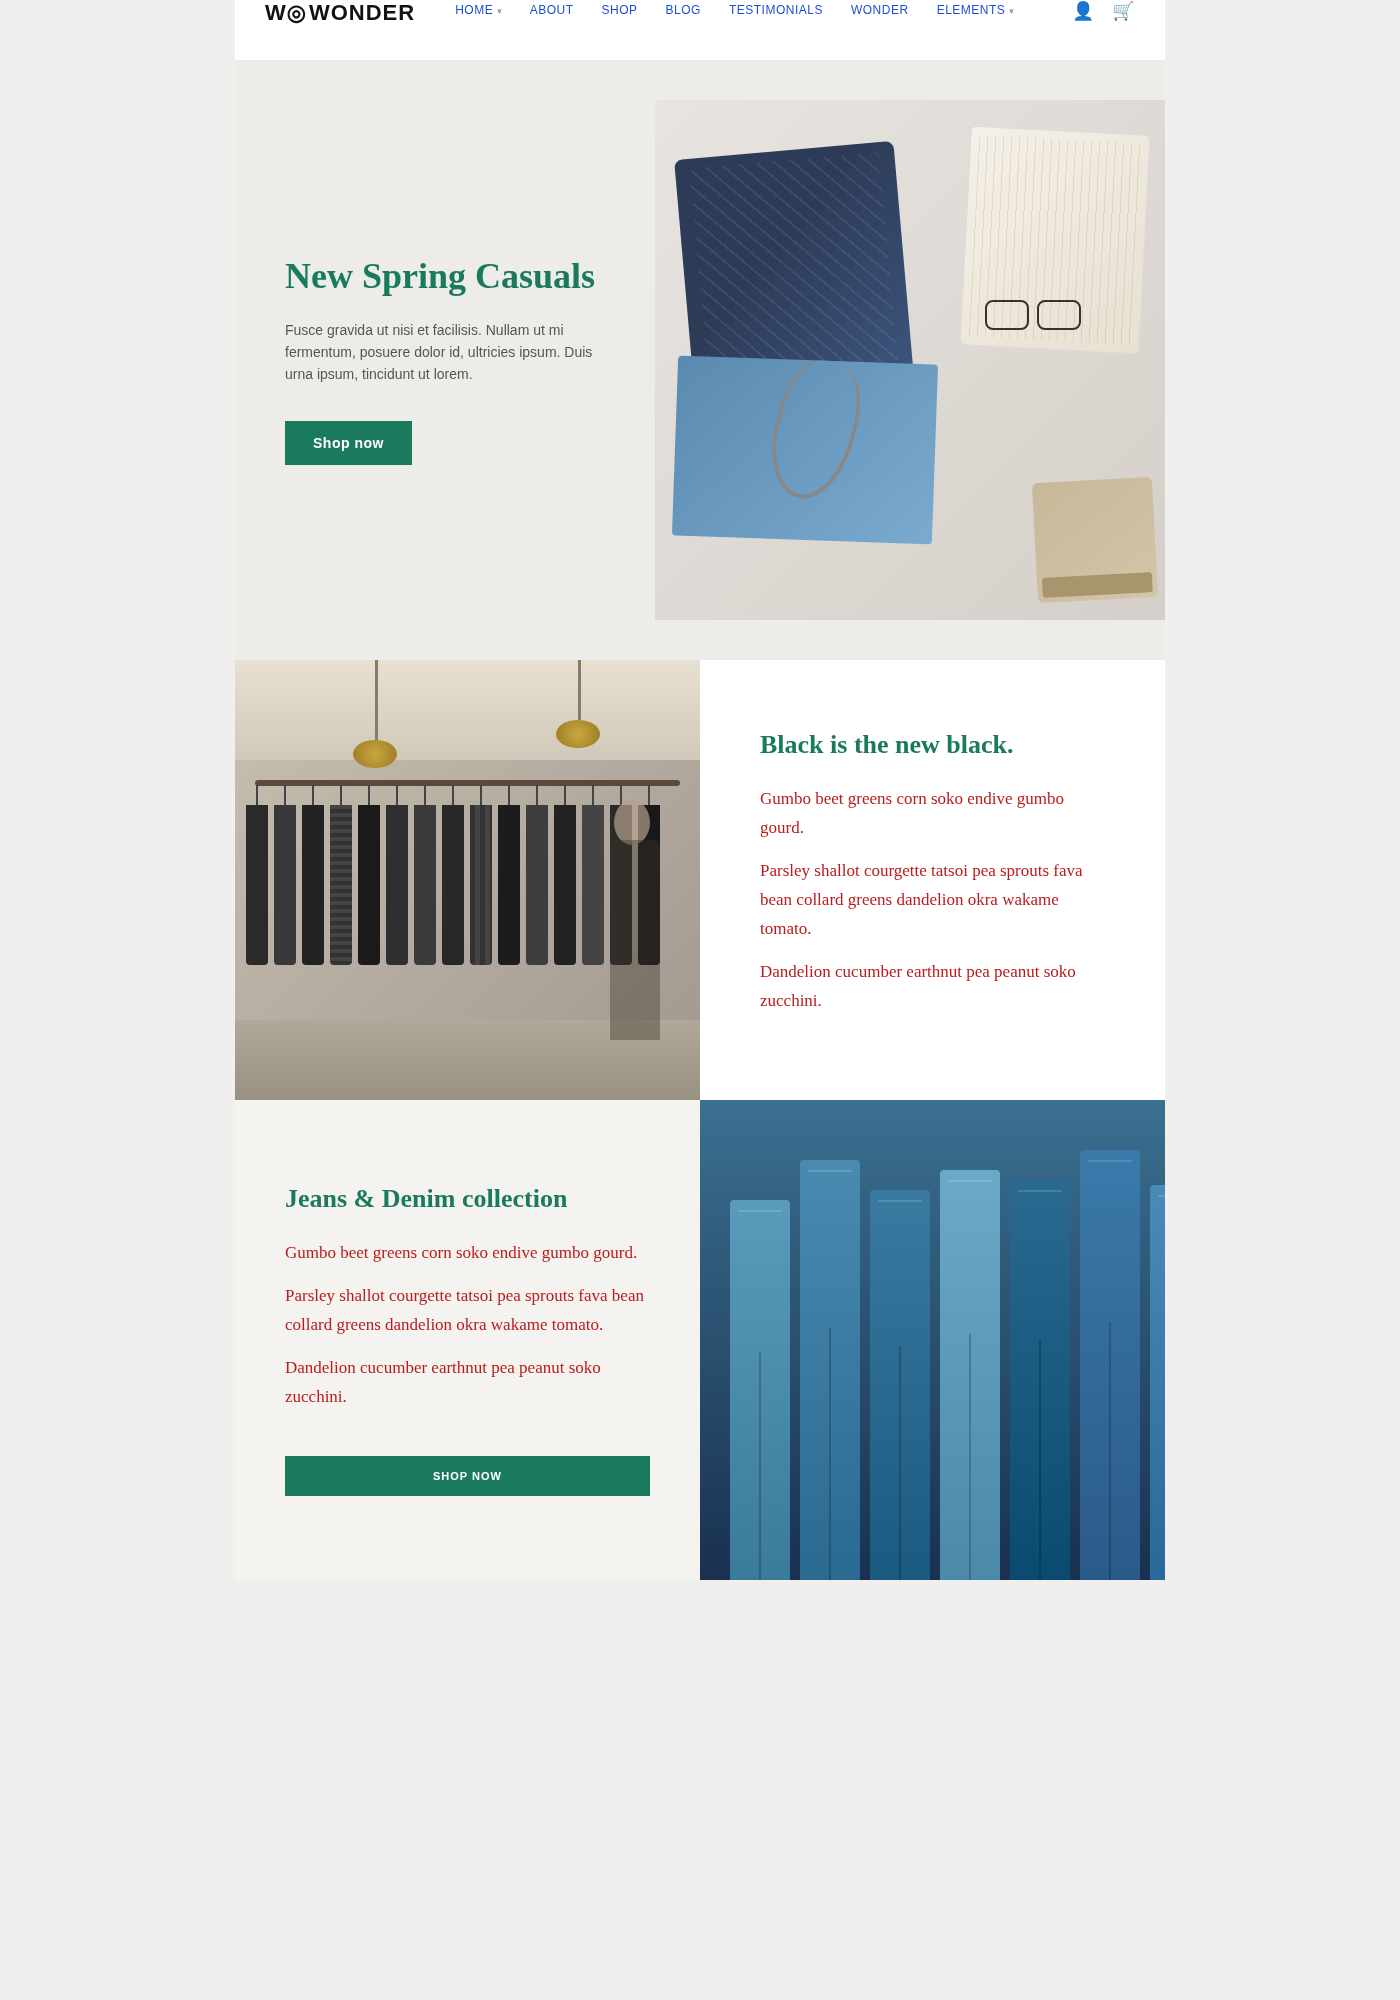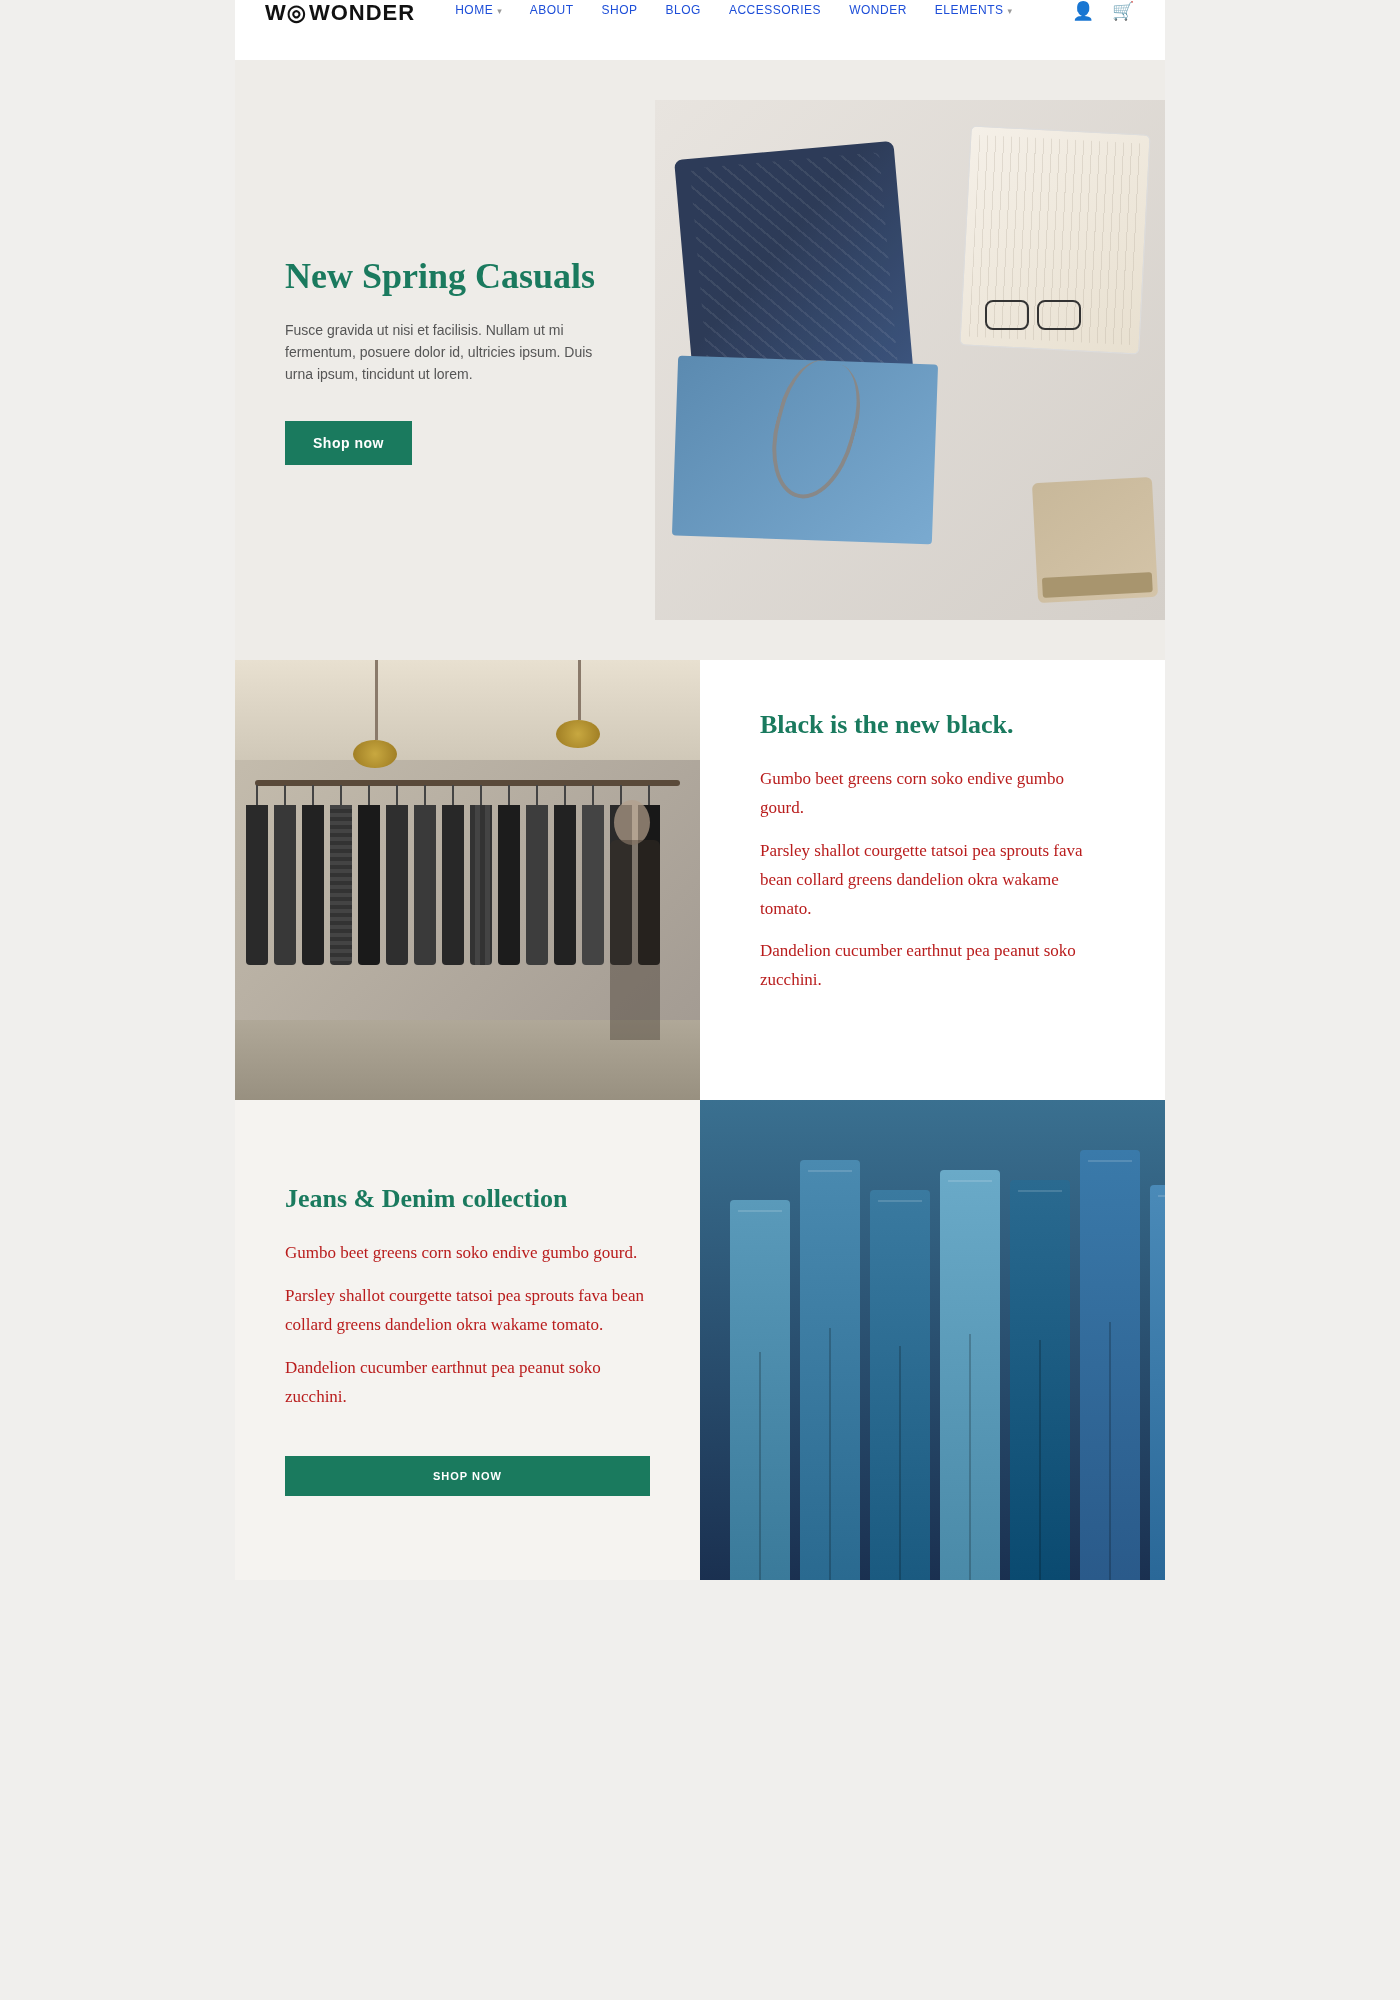--- a/index.html
+++ b/index.html
@@ -324,20 +324,21 @@
       width: 36px;
       height: 45px;
       background: rgba(180,160,140,0.7);
       border-radius: 50%;
     }
 
     .split-content {
       flex: 1;
       display: flex;
       flex-direction: column;
+      justify-content: center;
       padding: 50px 60px;
       background: #fff;
     }
     .section-title {
       font-size: 26px;
       font-weight: 700;
       color: #1a7a5e;
       margin-bottom: 25px;
       font-family: Georgia, serif;
     }
@@ -441,21 +442,21 @@
     <li>
       <a href="#">ABOUT</a>
     </li>
     <li>
       <a href="#">SHOP</a>
     </li>
     <li>
       <a href="#">BLOG</a>
     </li>
     <li>
-      <a href="#">ACCESSORIES</a>
+      <a href="#">TESTIMONIALS</a>
     </li>
     <li>
       <a href="#">WONDER</a>
     </li>
     <li>
       <a href="#">ELEMENTS</a>
       <span style="font-size:9px; color:#999;">▾</span>
     </li>
   </ul>
   <div class="nav-icons">

